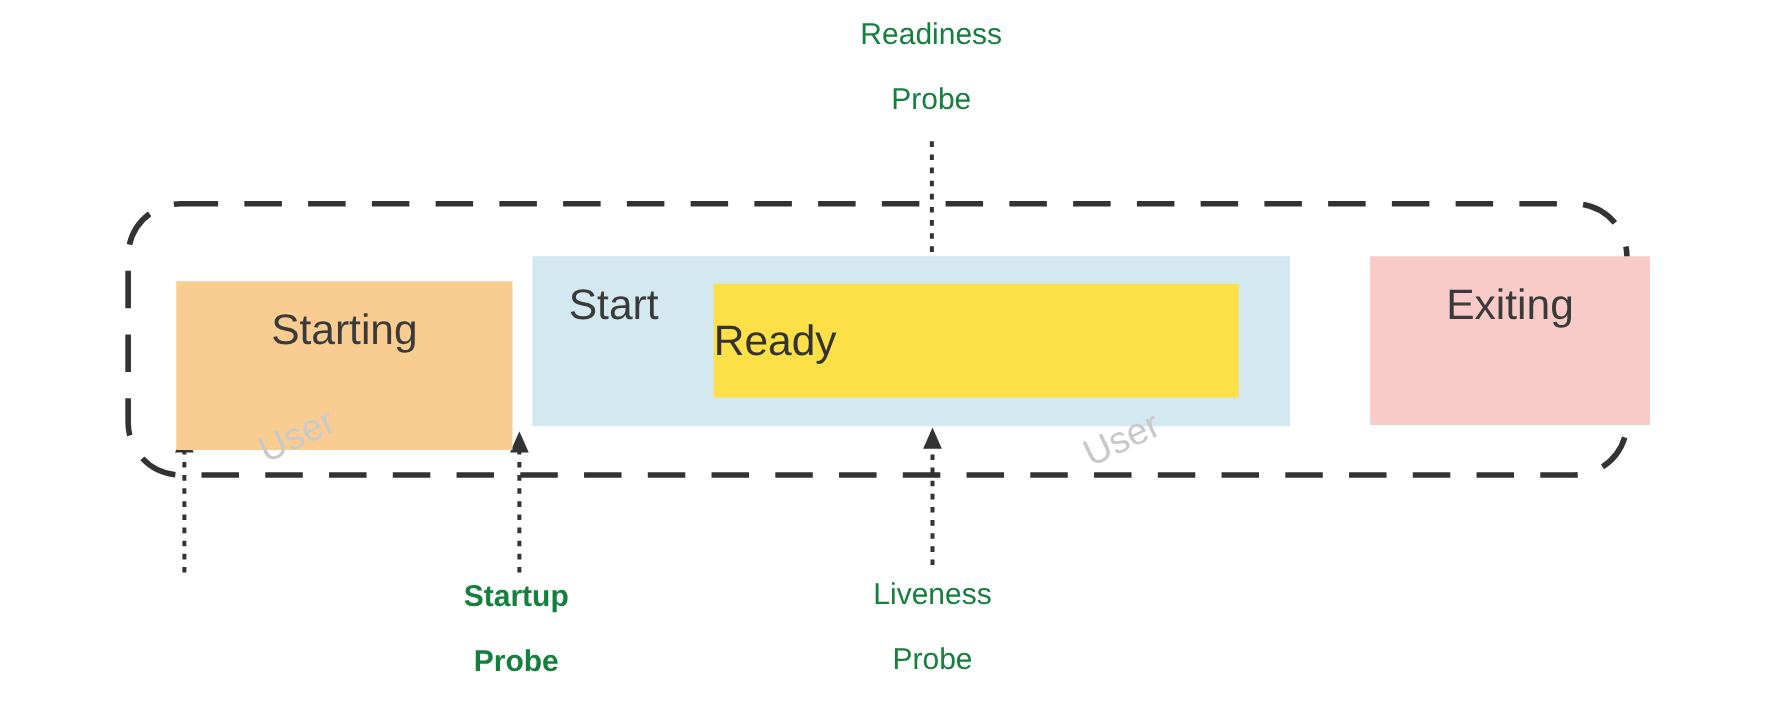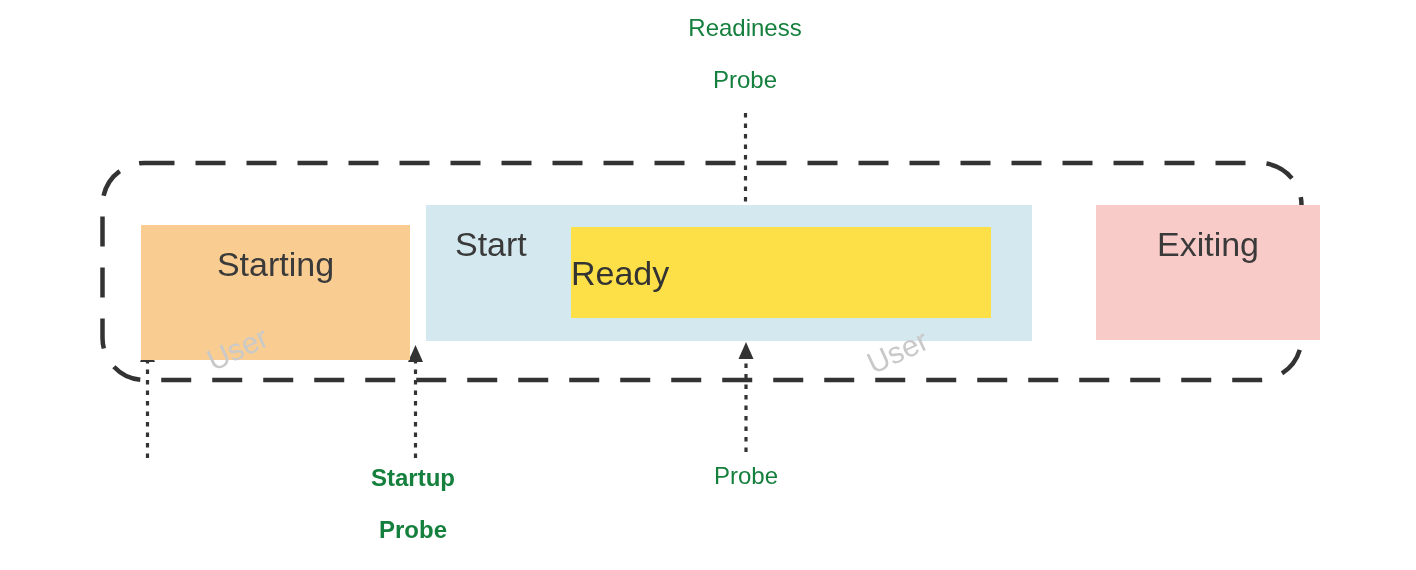--- a/index.html
+++ b/index.html
@@ -122,16 +122,17 @@
     <div>Probe</div>
   </div>
 
 
   <div class="annotation annotation-startup">
     <div>Startup</div>
     <div>Probe</div>
   </div>
 
   <div class="annotation annotation-liveness">
+    <div>Liveness</div>
     <div>Probe</div>
   </div>
 
 </div>
 
 </body></html>

